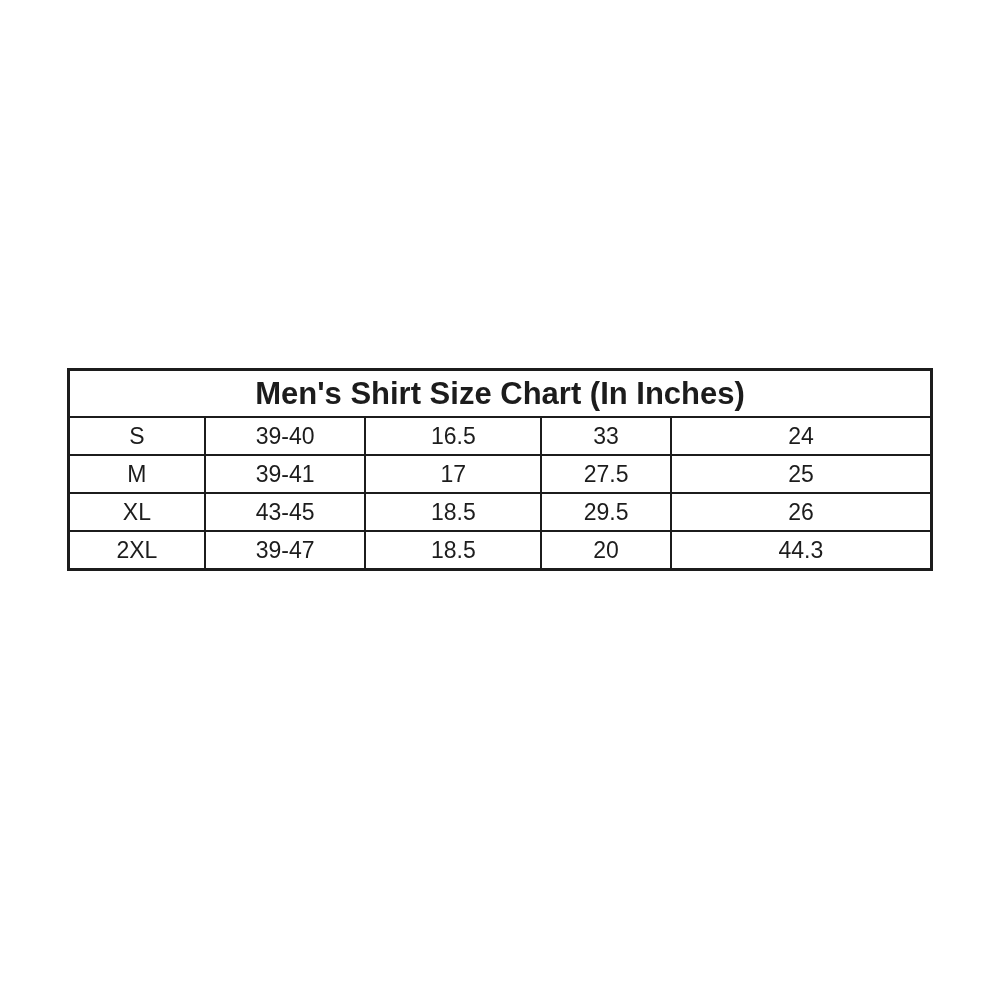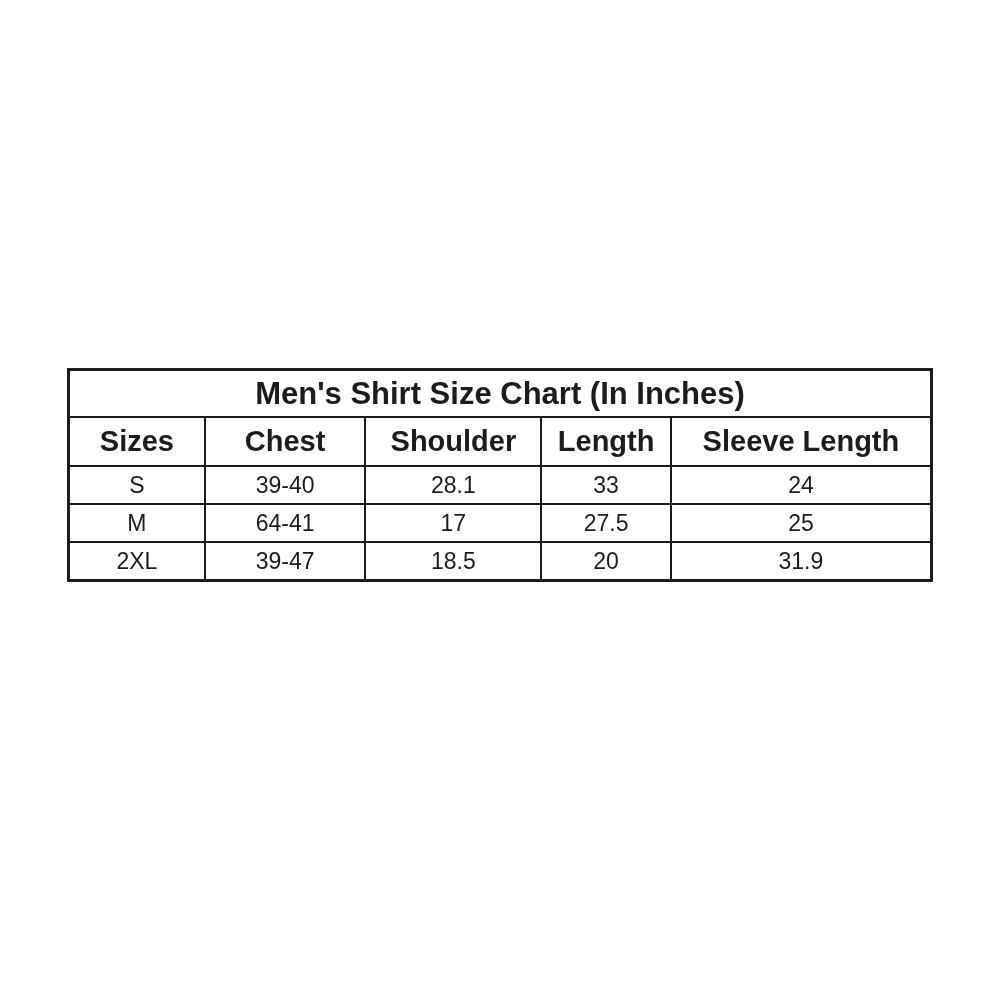--- a/index.html
+++ b/index.html
@@ -60,45 +60,45 @@
       <col style="width:15.8%">
       <col style="width:18.6%">
       <col style="width:20.4%">
       <col style="width:15.0%">
       <col style="width:30.2%">
     </colgroup>
     <thead>
       <tr>
         <th class="title-cell" colspan="5">Men's Shirt Size Chart (In Inches)</th>
       </tr>
-      <tr class="head-row">
-        <th>Sizes</th>
-        <th>Chest</th>
-        <th>Shoulder</th>
-        <th>Length</th>
-        <th>Sleeve Length</th>
-      </tr>
     </thead>
     <tbody>
       <tr>
         <td>S</td>
         <td>39-40</td>
-        <td>28.1</td>
+        <td>16.5</td>
         <td>33</td>
         <td>24</td>
       </tr>
       <tr>
         <td>M</td>
-        <td>64-41</td>
+        <td>39-41</td>
         <td>17</td>
         <td>27.5</td>
         <td>25</td>
+      </tr>
+      <tr>
+        <td>XL</td>
+        <td>43-45</td>
+        <td>18.5</td>
+        <td>29.5</td>
+        <td>26</td>
       </tr>
       <tr>
         <td>2XL</td>
         <td>39-47</td>
         <td>18.5</td>
         <td>20</td>
-        <td>31.9</td>
+        <td>44.3</td>
       </tr>
     </tbody>
   </table>
 </div>
 
 </body></html>

